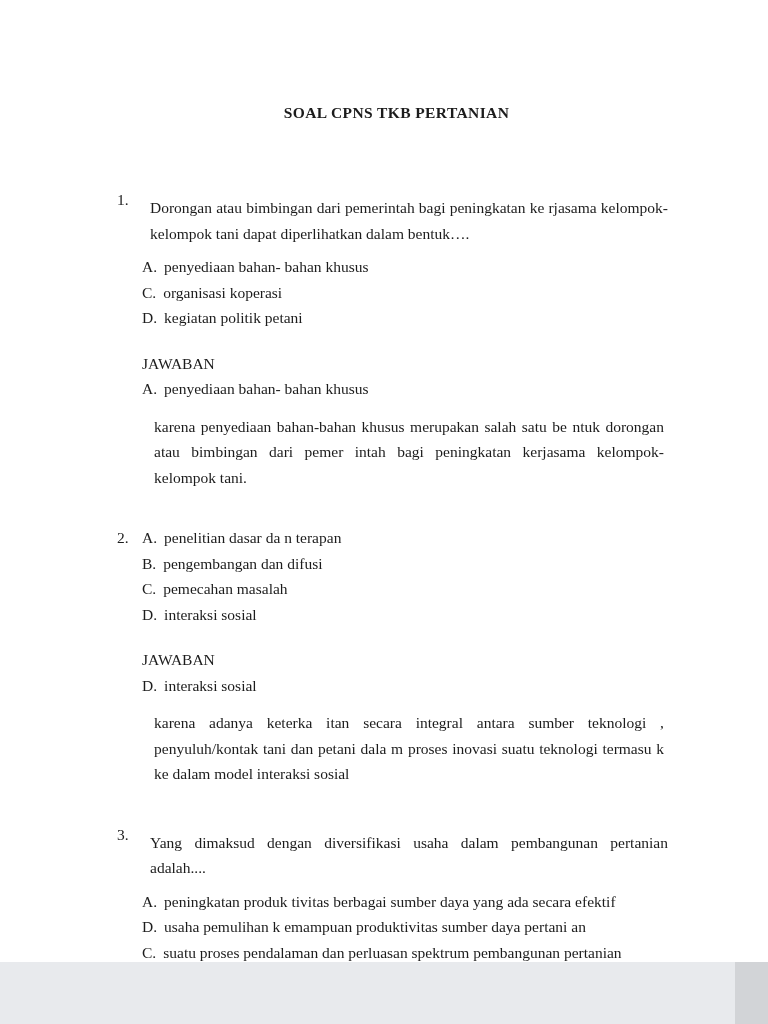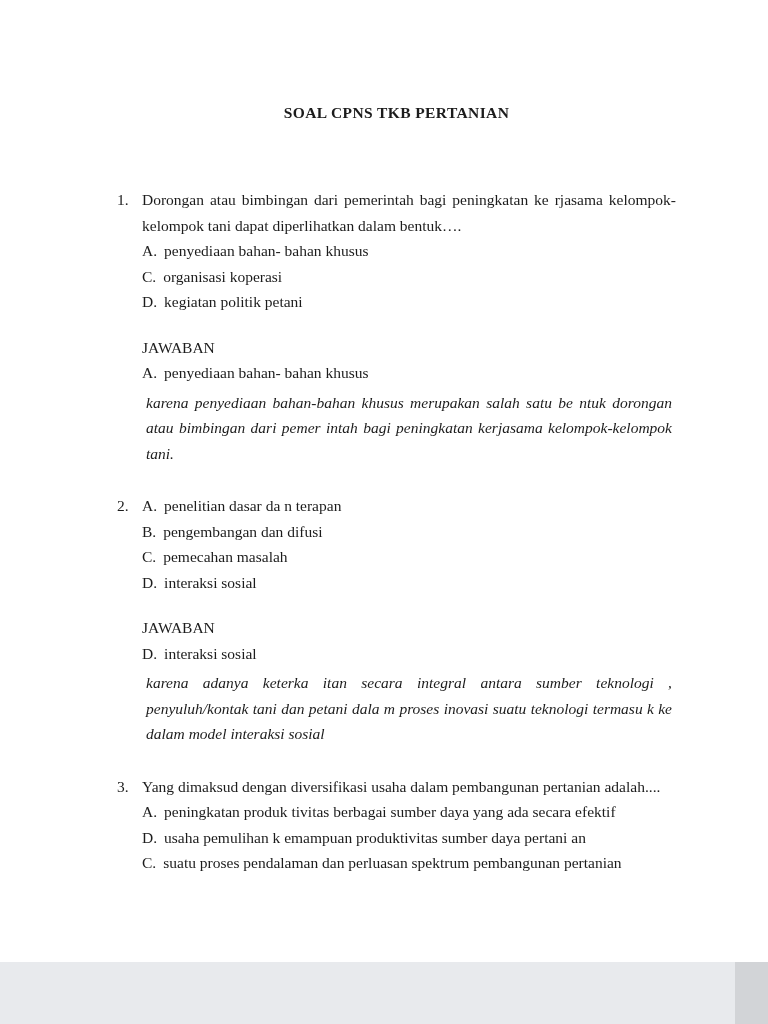--- a/index.html
+++ b/index.html
@@ -45,40 +45,39 @@
   }
   .qnum {
     width: 25px;
     flex: 0 0 25px;
   }
   .qbody {
     flex: 1 1 auto;
     min-width: 0;
   }
   .qtext {
-    margin: 0;
+    margin: 8px;
     text-align: justify;
   }
   .option {
     margin: 0;
   }
   .olabel {
     display: inline-block;
     margin-right: 7px;
   }
   .jawaban {
     margin: 20px 0 0 0;
   }
   .answer {
     margin: 0;
   }
   .explanation {
-    margin: 4px;
+    margin: 12px;
     text-align: justify;
-    font-style: italic;
   }
   .bottom-strip {
     position: absolute;
     left: 0;
     bottom: 0;
     width: 768px;
     height: 62px;
     background: #e8eaed;
   }
   .scroll-corner {

